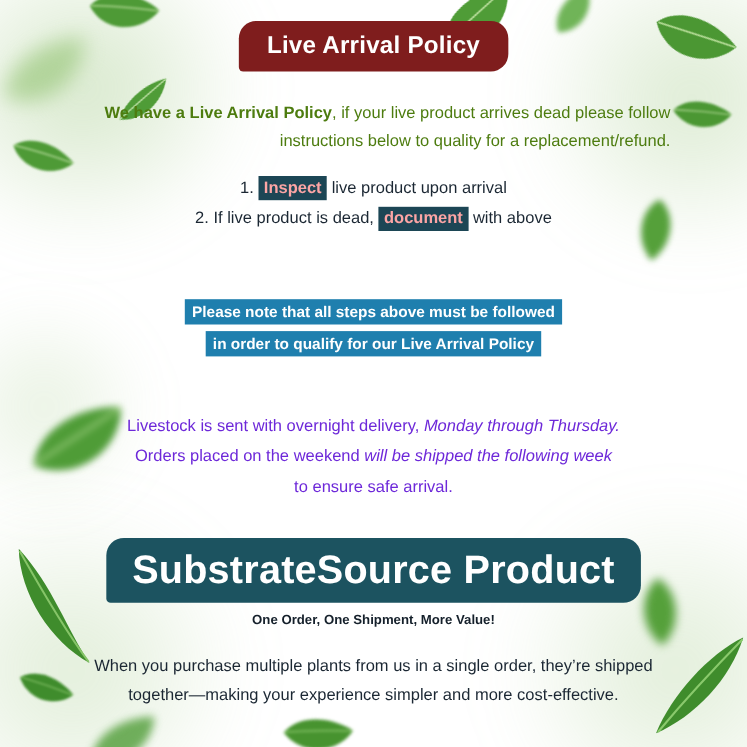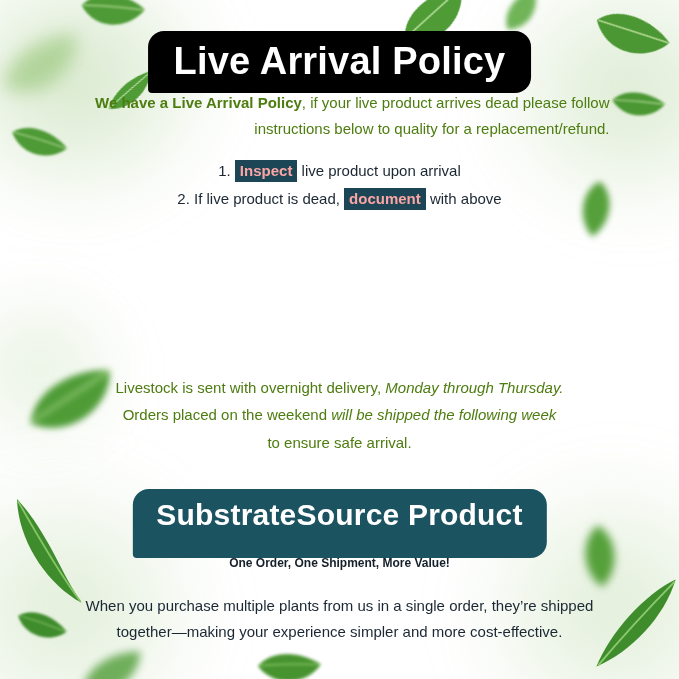--- a/index.html
+++ b/index.html
@@ -40,33 +40,33 @@
     display:inline-block;
     color:#ffffff;
     font-weight:bold;
     letter-spacing:.2px;
     text-align:center;
     line-height:1;
     white-space:nowrap;
   }
   .banner-top {
     position:absolute; left:50%; transform:translateX(-50%);
-    top:31px;
-    background:#000000;
+    top:19px;
+    background:#7f1d1d;
     border-radius:16px 16px 16px 4px;
     padding:11px 26px 13px 26px;
-    font-size:38px;
+    font-size:22px;
   }
   .banner-bottom {
     position:absolute; left:50%; transform:translateX(-50%);
     top:489px;
     background:#1c5360;
     border-radius:16px 16px 16px 4px;
-    padding:11px 24px 28px 24px;
-    font-size:30px;
+    padding:11px 24px 12px 24px;
+    font-size:36px;
   }
 
   .intro {
     position:absolute; left:50%; transform:translateX(-50%);
     top:90px; width:540px;
     text-align:right;
     font-size:15px;
     line-height:1.75;
     color:#4d7c0f;
   }
@@ -104,21 +104,21 @@
     white-space:nowrap;
   }
   .note-row { margin-bottom:6px; }
 
   .ship {
     position:absolute; left:50%; transform:translateX(-50%);
     top:374px; width:520px;
     text-align:center;
     font-size:15px;
     line-height:1.82;
-    color:#4d7c0f;
+    color:#6d28d9;
   }
   .ship .i { font-style:italic; }
 
   .sub-head {
     position:absolute; left:50%; transform:translateX(-50%);
     top:556px; width:600px;
     text-align:center;
     font-size:12px;
     font-weight:bold;
     color:#15202b;
@@ -270,20 +270,28 @@
       <span>live product upon arrival</span>
     </div>
     <div class="step">
       <span>2.</span>
       <span>If live product is dead,</span>
       <span class="hl-dark">document</span>
       <span>with above</span>
     </div>
   </div>
 
+  <div class="note">
+    <div class="note-row">
+      <span class="note-line">Please note that all steps above must be followed</span>
+    </div>
+    <div class="note-row">
+      <span class="note-line">in order to qualify for our Live Arrival Policy</span>
+    </div>
+  </div>
 
   <div class="ship">
     <span>Livestock is sent with overnight delivery,</span>
     <span class="i">Monday through Thursday.</span><br>
     <span>Orders placed on the weekend</span>
     <span class="i">will be shipped the following week</span><br>
     <span>to ensure safe arrival.</span>
   </div>
 
   <div class="banner banner-bottom">

